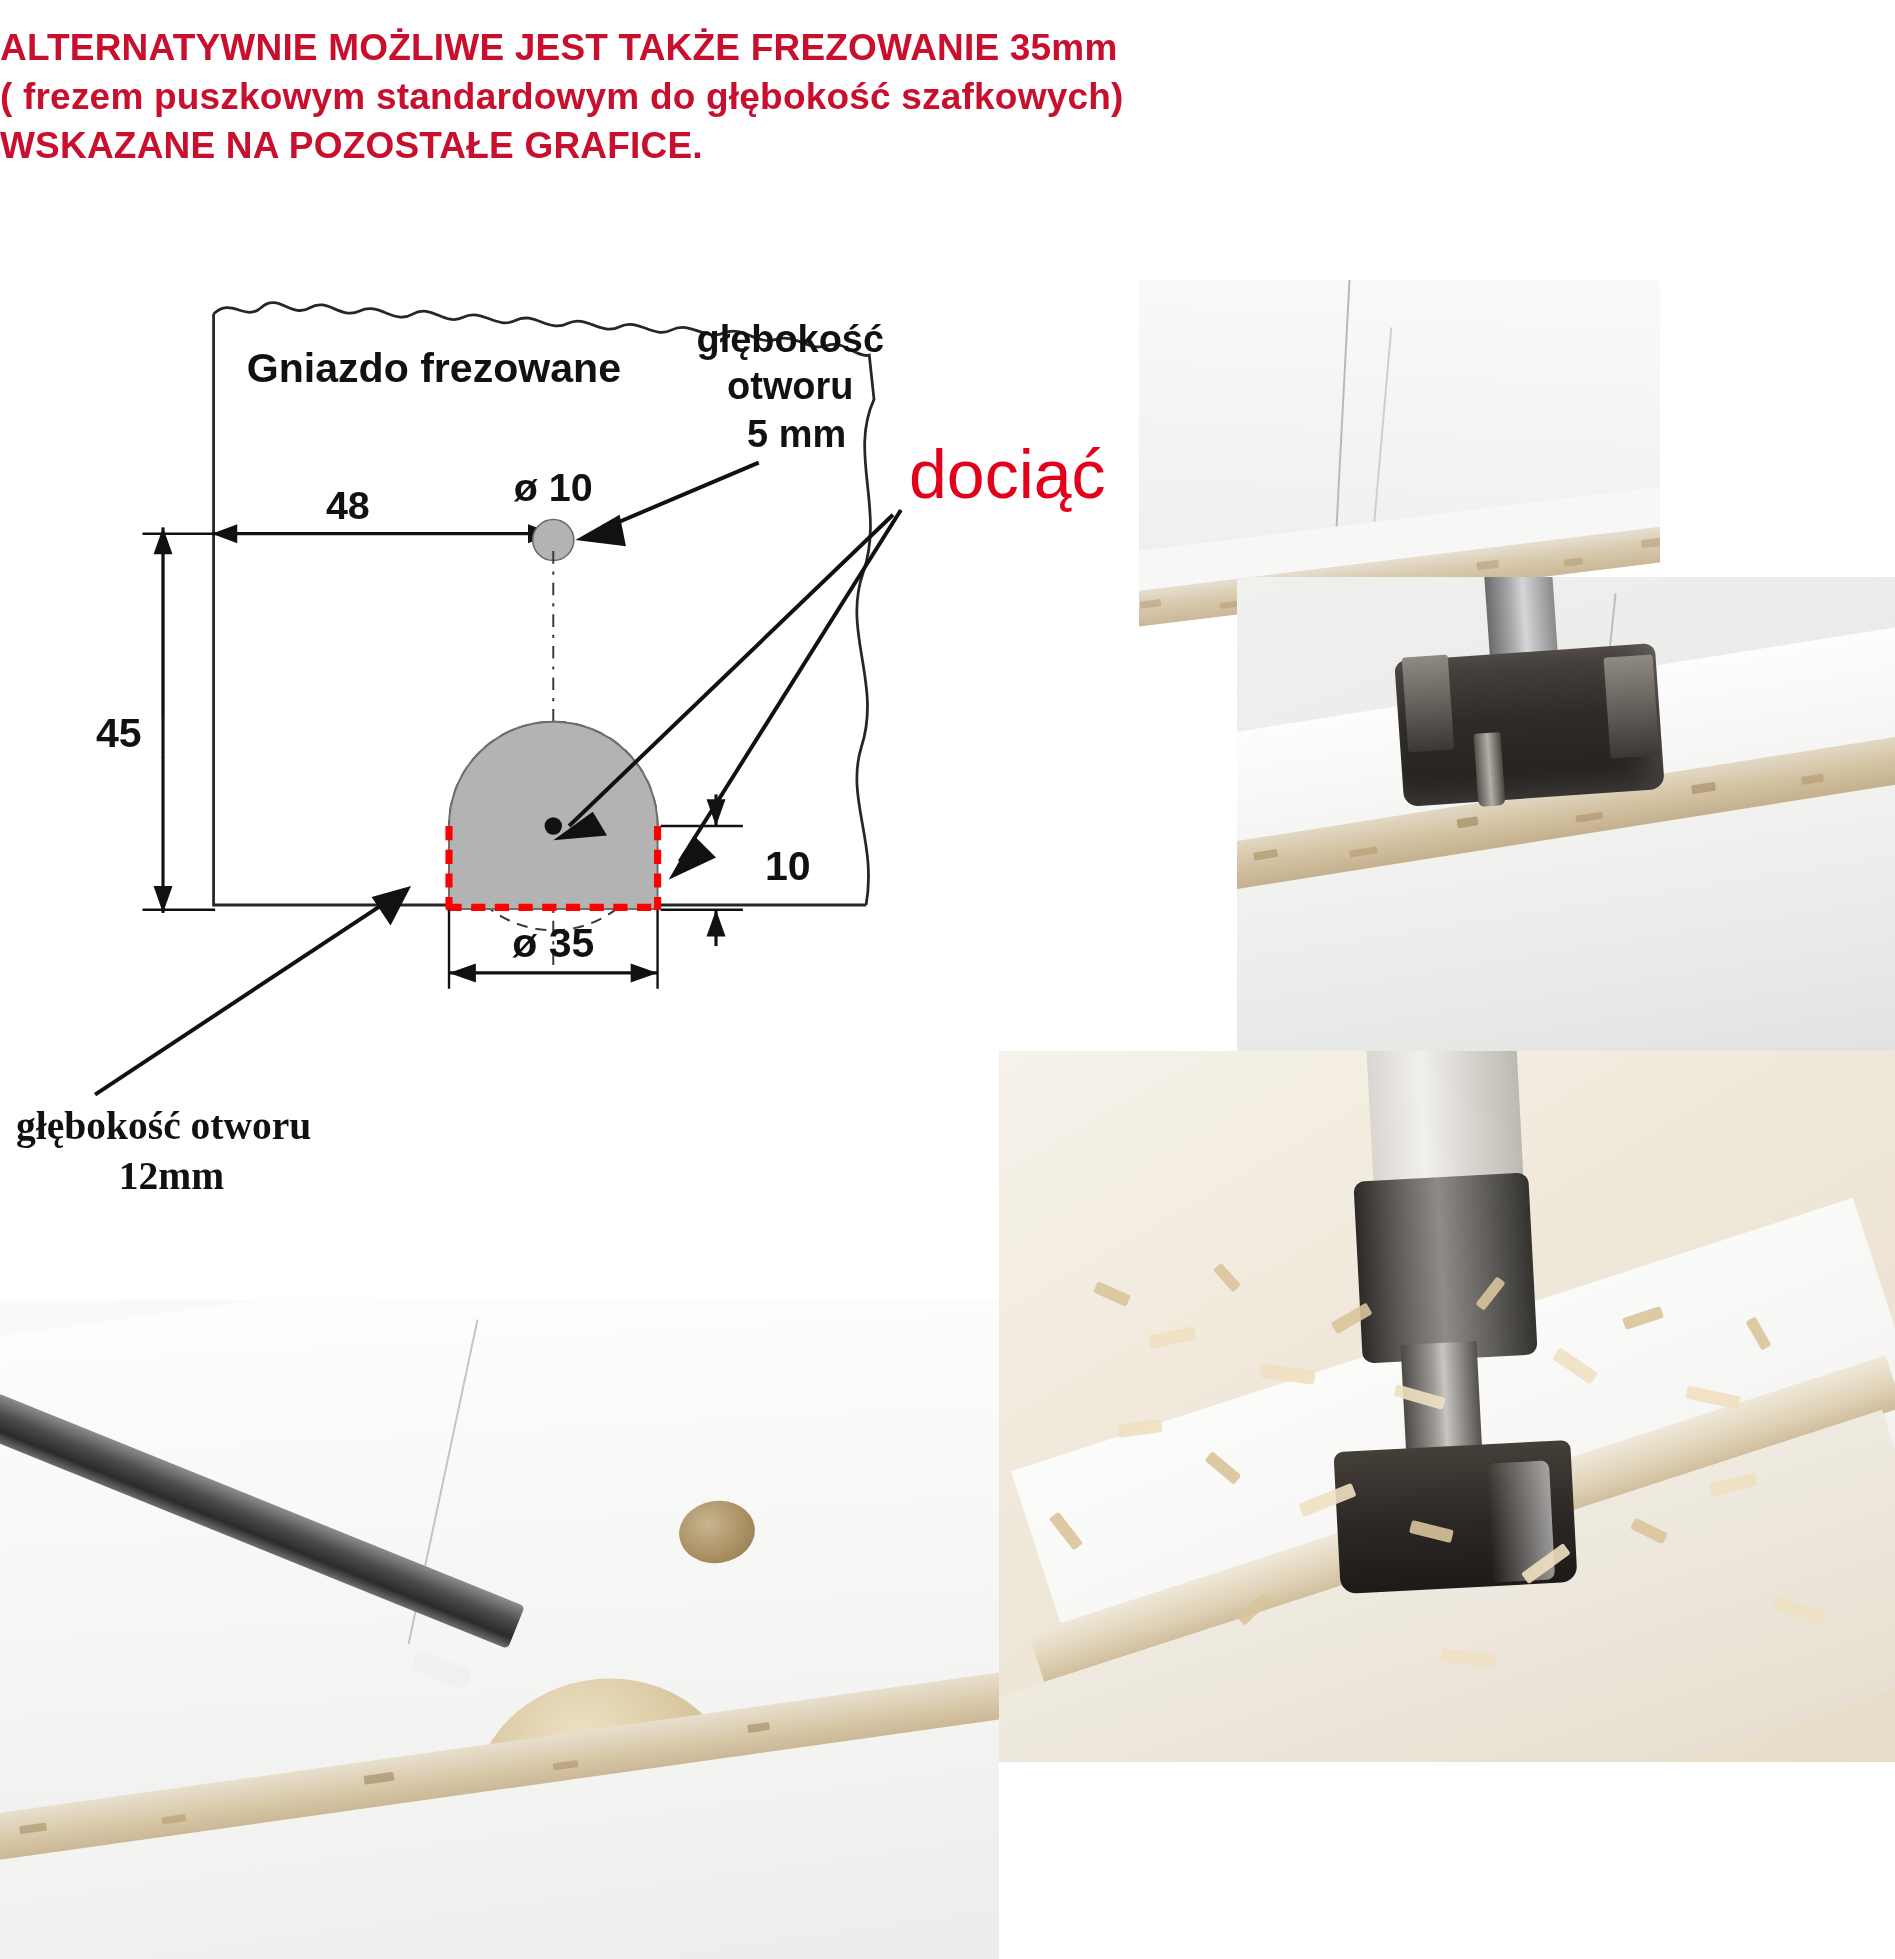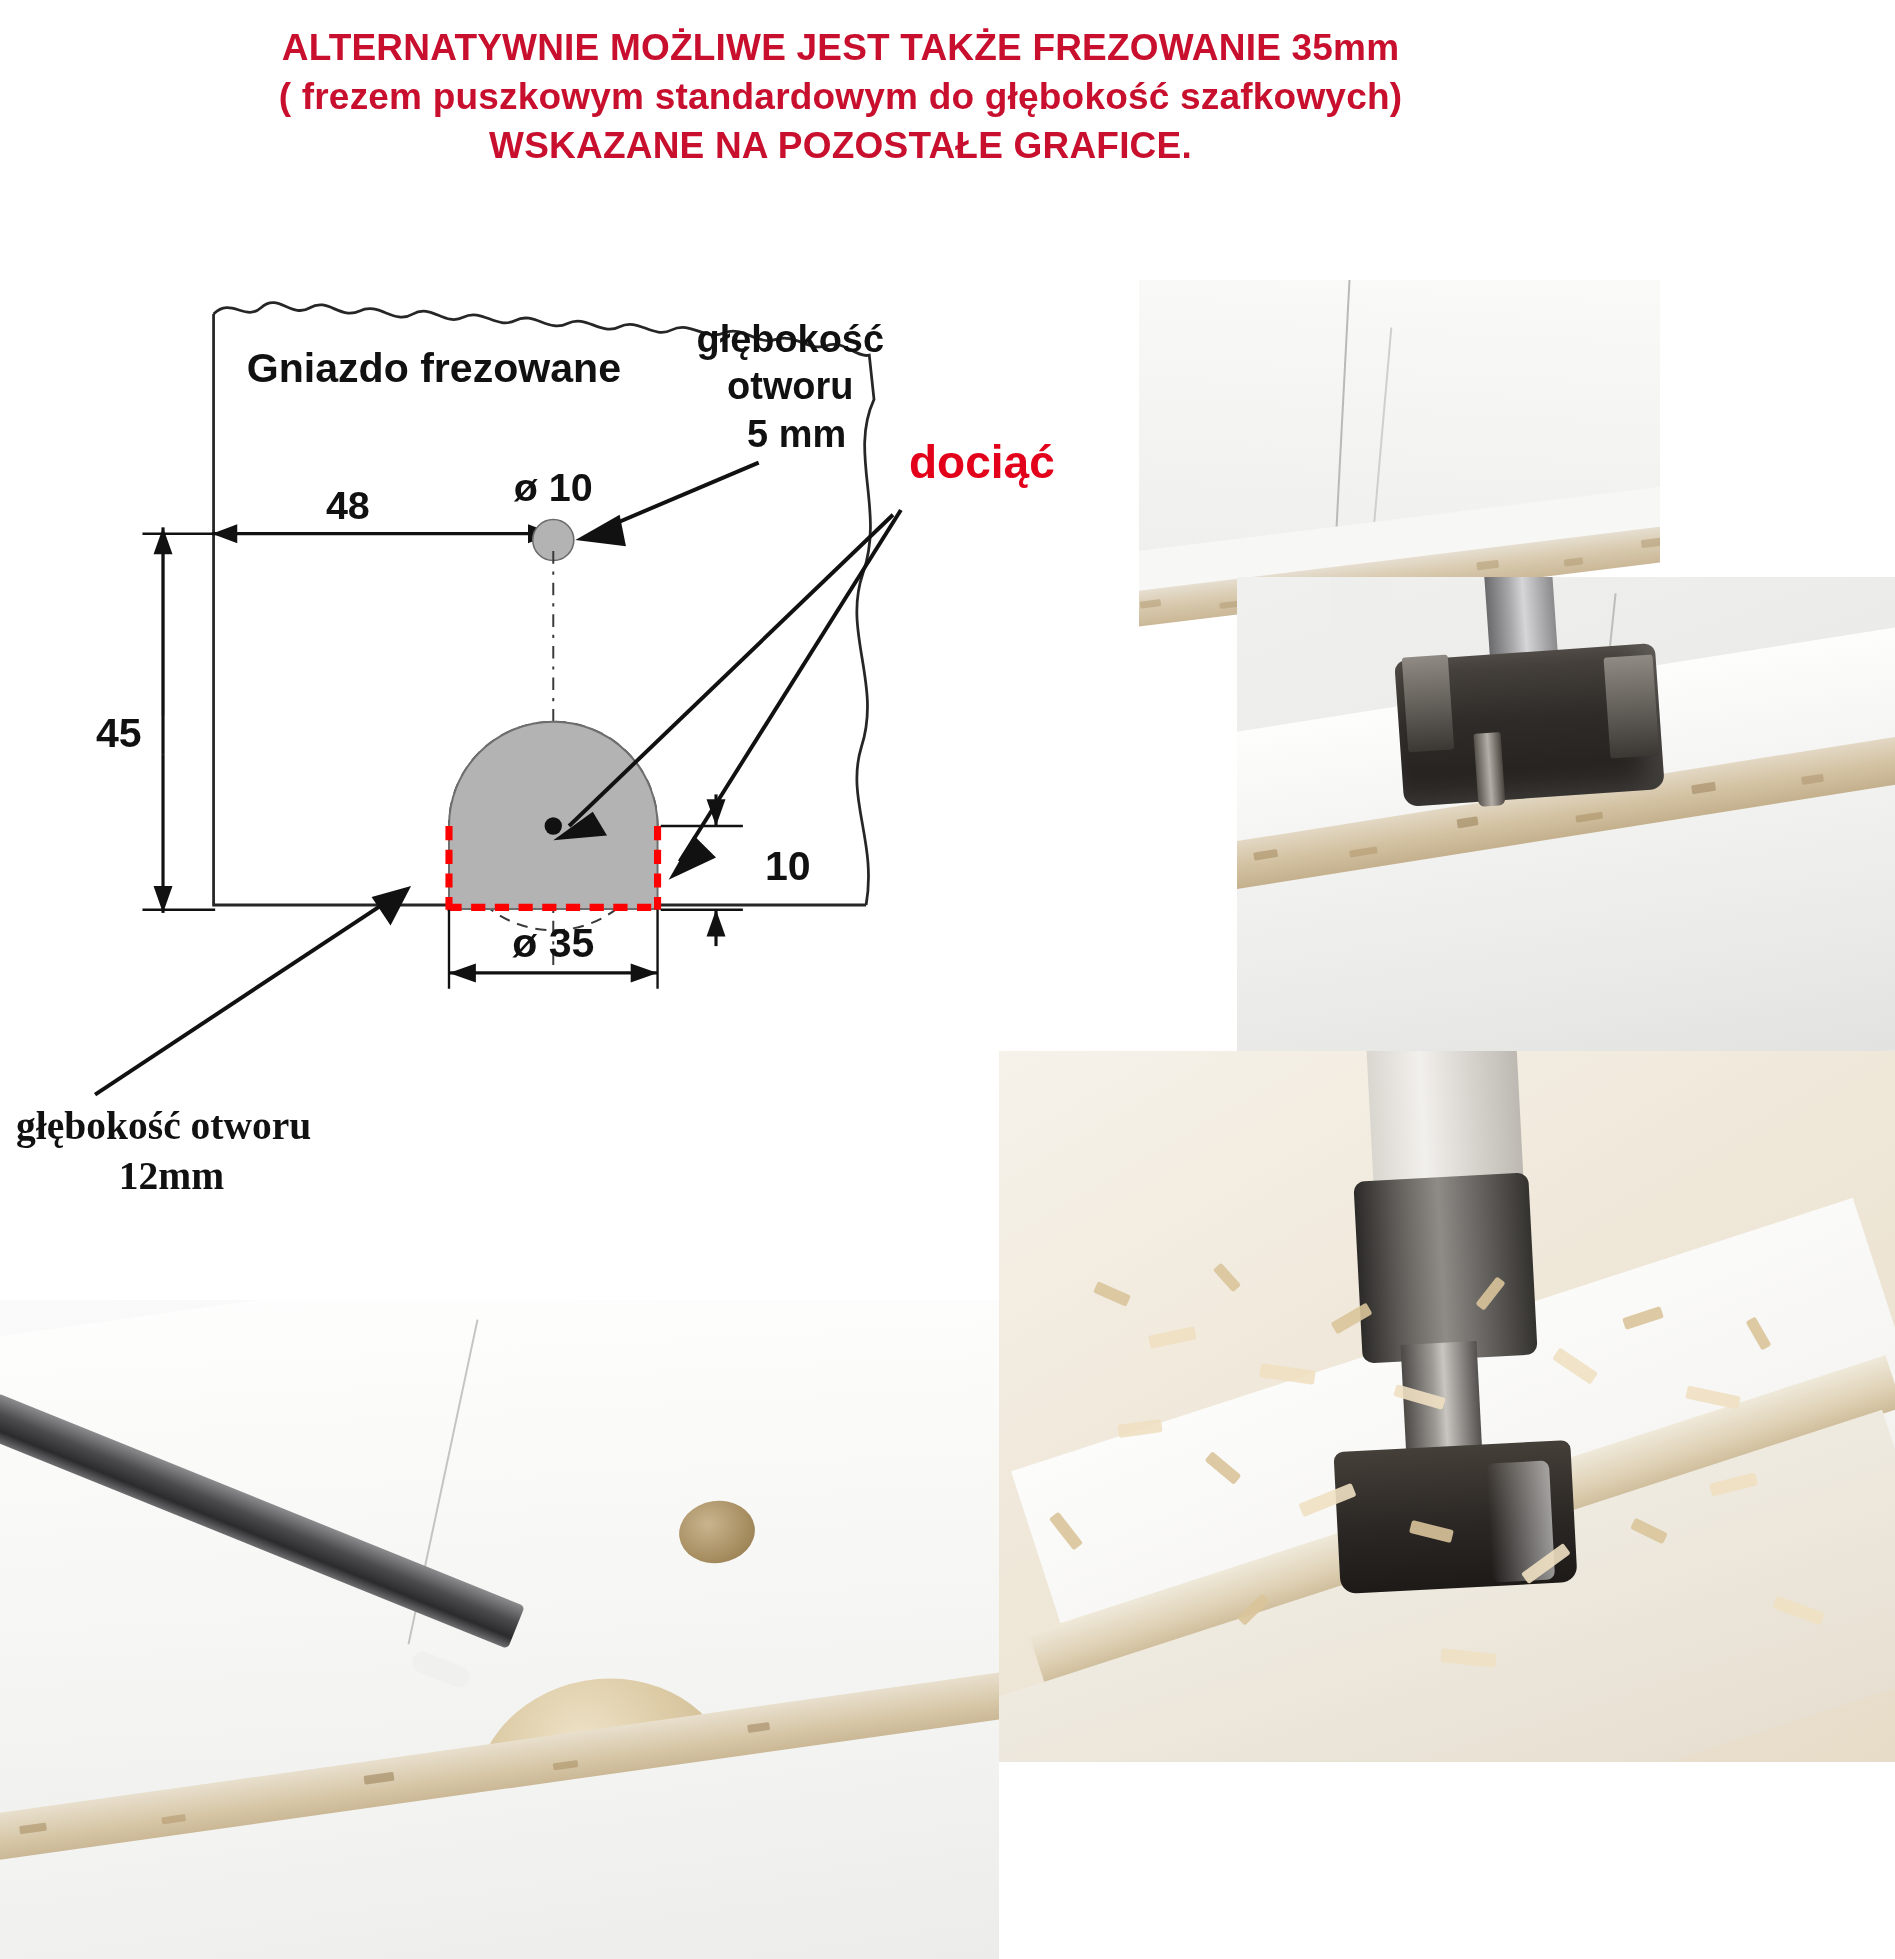--- a/index.html
+++ b/index.html
@@ -14,21 +14,20 @@
     position: relative;
     overflow: hidden;
   }
 
   
   .heading {
     position: absolute;
     left: 0;
     top: 24px;
     width: 1681px;
-    text-align: center;
     color: #c8102e;
     font-weight: bold;
     font-size: 37px;
     line-height: 1.32;
     letter-spacing: 0.2px;
   }
   .heading div { white-space: nowrap; }
 
   
   .diagram {
@@ -488,21 +487,21 @@
     <polygon points="846,768 878,712 906,740" fill="#111"></polygon>
     <line x1="1130" y1="306" x2="720" y2="700" stroke="#111" stroke-width="5"></line>
     <polygon points="700,718 750,682 768,712" fill="#111"></polygon>
 
     <line x1="120" y1="1040" x2="498" y2="790" stroke="#111" stroke-width="5"></line>
     <polygon points="520,776 470,790 494,826" fill="#111"></polygon>
     <text x="20" y="1096" font-family="Liberation Serif, serif" font-size="50" font-weight="bold" fill="#111">głębokość otworu</text>
     <text x="150" y="1160" font-family="Liberation Serif, serif" font-size="50" font-weight="bold" fill="#111">12mm</text>
   </svg>
 
-  <div style="position:absolute; left:909px; top:162px; font-size:46px; font-weight:bold; color:#e2001a; font-family:'Liberation Sans', sans-serif;">dociąć</div>
+  <div style="position:absolute; left:909px; top:162px; font-size:68px; font-weight:normal; color:#e2001a; font-family:'Liberation Sans', sans-serif;">dociąć</div>
 </div>
 
 <div class="photo photo-board-edge">
   <div class="pbe-panel"></div>
   <div class="pbe-seam"></div>
   <div class="pbe-seam2"></div>
   <div class="pbe-white-top"></div>
   <div class="pbe-core">
     <span class="pbe-core-speck" style="left:32px;  top:11px; width:20.5px; height:7.1px;"></span>
     <span class="pbe-core-speck" style="left:111px; top:22px; width:27px; height:6.3px;"></span>

